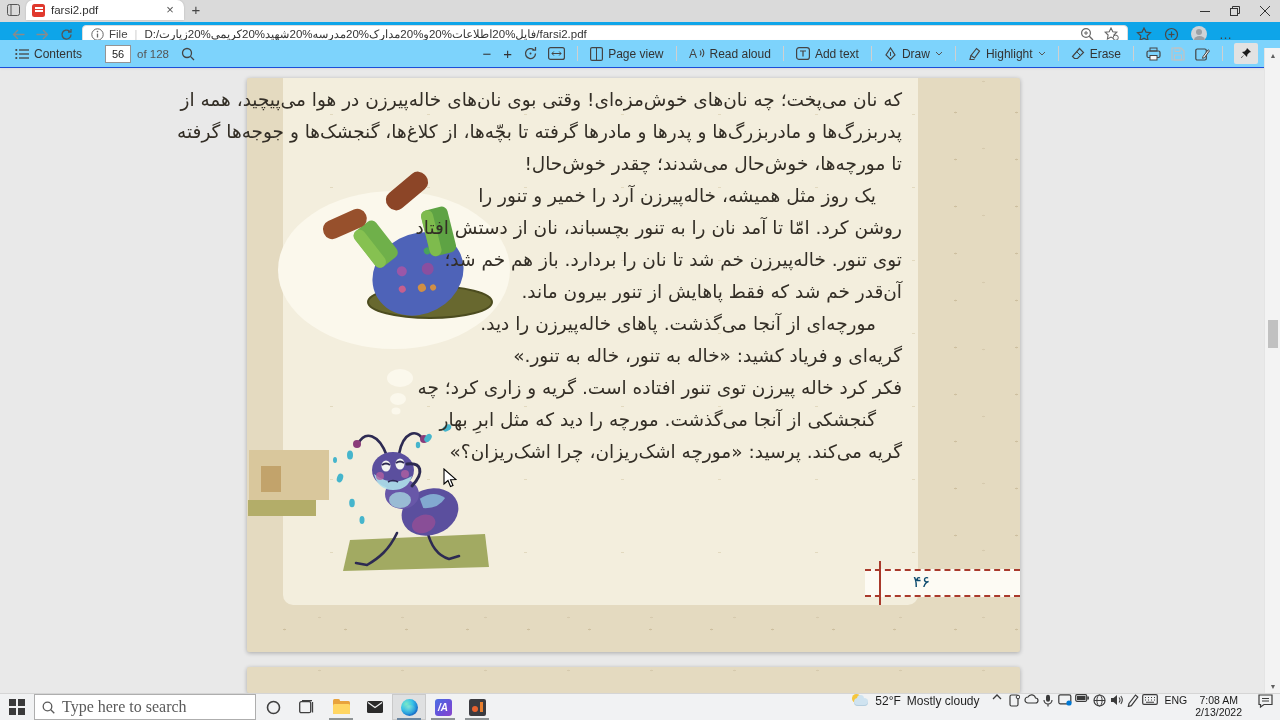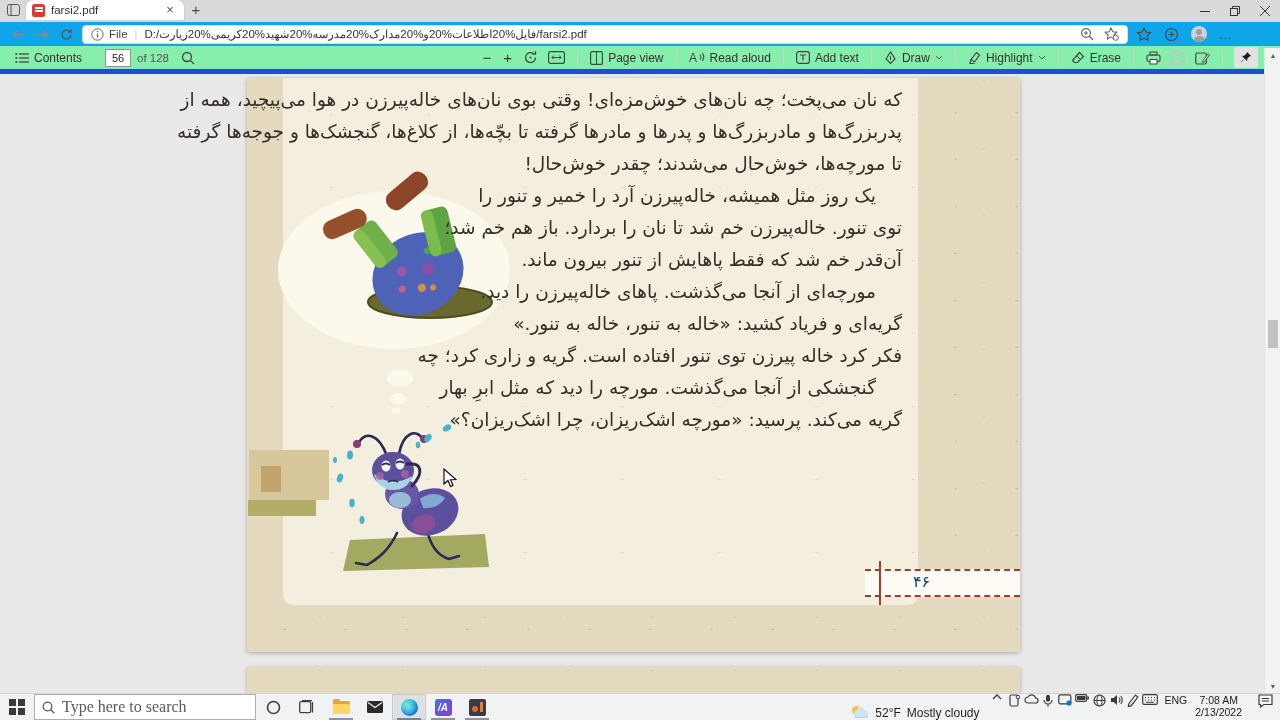--- a/index.html
+++ b/index.html
@@ -27,21 +27,21 @@
   .url-sep { color:#ccc; font-size:11px; margin-right:7px; }
   .url-text { font-size:11.5px; color:#333; white-space:nowrap; overflow:hidden; flex:1; }
   .url-right { display:flex; align-items:center; gap:10px; margin-left:8px; }
   .bar-right { display:flex; align-items:center; gap:12px; margin-right:6px; }
   .avatar { width:16px; height:16px; border-radius:50%; background:#cfd3d6; position:relative; overflow:hidden; }
   .avatar:before { content:""; position:absolute; left:5px; top:3px; width:6px; height:6px; border-radius:50%; background:#9aa0a5; }
   .avatar:after { content:""; position:absolute; left:2.5px; top:10px; width:11px; height:8px; border-radius:50% 50% 0 0; background:#9aa0a5; }
   .more-dots { font-size:13px; color:#444; letter-spacing:1px; }
 
   
-  .pdfbar { position:absolute; left:0; top:46px; width:1280px; height:28px; background:#86efac; border-bottom:5px solid #1d4ed8; display:flex; align-items:center; padding:0 22px 0 10px; box-shadow:0 1px 2px rgba(0,0,0,.06); }
+  .pdfbar { position:absolute; left:0; top:40px; width:1280px; height:28px; background:#7dd3fc; border-bottom:1px solid #1d4ed8; display:flex; align-items:center; padding:0 22px 0 10px; box-shadow:0 1px 2px rgba(0,0,0,.06); }
   .pdfbar .group { display:flex; align-items:center; }
   .tool-btn { display:flex; align-items:center; gap:5px; padding:3px 5px; border-radius:2px; color:#333; font-size:12px; white-space:nowrap; }
   .page-input { width:26px; height:18px; border:1px solid #949494; background:#fff; font-size:11px; text-align:center; color:#222; margin:0 6px 0 18px; font-family:"Liberation Sans",sans-serif; }
   .of-pages { font-size:11.5px; color:#555; margin-right:12px; }
   .vsep { width:1px; height:15px; background:#d0d0d0; margin:0 7px; }
   .zoom-glyph { font-size:15px; color:#333; padding:0 6px; }
   .spacer { flex:1; }
   .pin-btn { background:#e2e2e2; border-radius:2px; padding:4px 6px; margin-left:4px; }
 
   
@@ -82,21 +82,21 @@
   .folder-ic { position:relative; width:17px; height:13px; }
   .folder-ic .bk { position:absolute; left:0; top:0; width:17px; height:13px; background:#e8a33d; border-radius:1.5px; }
   .folder-ic .bk:before { content:""; position:absolute; left:0; top:-2px; width:7px; height:4px; background:#e8a33d; border-radius:1.5px 1.5px 0 0; }
   .folder-ic .fr { position:absolute; left:0; top:3px; width:17px; height:10px; background:#ffd663; border-radius:1.5px; }
   .edge-ic { width:17px; height:17px; border-radius:50%; background:radial-gradient(circle at 32% 30%, #7be8c8 0%, #35c1e8 38%, #1e7dd0 68%, #15489c 100%); position:relative; overflow:hidden; }
   .edge-ic:before { content:""; position:absolute; left:3px; top:6px; width:12px; height:9px; border-radius:50% 50% 0 0; background:radial-gradient(circle at 40% 20%, #9ff0d0, #2aa5e0 70%, transparent 75%); opacity:.55; }
   .appa-ic { width:17px; height:17px; border-radius:3px; background:linear-gradient(135deg,#4a6fe3 0%, #6b4fd8 60%, #8a46cc 100%); color:#fff; font-size:10px; font-style:italic; font-weight:bold; display:flex; align-items:center; justify-content:center; }
   .appo-ic { width:17px; height:17px; border-radius:2px; background:#3b3b40; position:relative; }
   .appo-ic:before { content:""; position:absolute; left:3px; top:7px; width:6px; height:6px; border-radius:50%; background:#e8622e; }
   .appo-ic:after { content:""; position:absolute; right:3px; top:3px; width:3px; height:10px; background:#e87f2e; }
-  .weather { display:flex; align-items:flex-end; gap:6px; padding:0 9px; margin-left:auto; }
+  .weather { display:flex; align-items:flex-start; gap:6px; padding:0 9px; margin-left:auto; }
   .weather-txt { font-size:12px; color:#1f1f1f; white-space:nowrap; }
   .sun-cloud { position:relative; width:18px; height:14px; }
   .sun-cloud .sun { position:absolute; left:1px; top:0; width:9px; height:9px; border-radius:50%; background:#f5c63d; }
   .sun-cloud .cld { position:absolute; left:3px; top:4px; width:14px; height:8px; border-radius:6px; background:#cfe3f0; box-shadow:inset 0 -1px 0 #b5cede; }
   .sun-cloud .cld:before { content:""; position:absolute; left:2.5px; top:-3.5px; width:7px; height:7px; border-radius:50%; background:#cfe3f0; }
   .tray { display:flex; align-items:flex-start; }
   .tray-ic { width:17px; display:flex; align-items:center; justify-content:center; }
   .lang { font-size:10.5px; color:#1a1a1a; padding:0 8px 0 6px; }
   .clock { font-size:10.5px; color:#1a1a1a; text-align:center; line-height:12px; padding-right:8px; white-space:nowrap; }
   .action-ctr { width:30px; display:flex; align-items:center; justify-content:center; }
@@ -418,20 +418,21 @@
         <ellipse cx="171" cy="367" rx="2.2" ry="3.2"></ellipse>
           <ellipse cx="88" cy="382" rx="2" ry="3"></ellipse>
       </g>
     </svg>
 
     <div class="fatext">
       <div class="ln">که نان می‌پخت؛ چه نان‌های خوش‌مزه‌ای! وقتی بوی نان‌های خاله‌پیرزن در هوا می‌پیچید، همه از</div>
       <div class="ln">پدربزرگ‌ها و مادربزرگ‌ها و پدرها و مادرها گرفته تا بچّه‌ها، از کلاغ‌ها، گنجشک‌ها و جوجه‌ها گرفته</div>
       <div class="ln">تا مورچه‌ها، خوش‌حال می‌شدند؛ چقدر خوش‌حال!</div>
       <div class="ln indent">یک روز مثل همیشه، خاله‌پیرزن آرد را خمیر و تنور را</div>
+      <div class="ln">روشن کرد. امّا تا آمد نان را به تنور بچسباند، نان از دستش افتاد</div>
       <div class="ln">توی تنور. خاله‌پیرزن خم شد تا نان را بردارد. باز هم خم شد؛</div>
       <div class="ln">آن‌قدر خم شد که فقط پاهایش از تنور بیرون ماند.</div>
       <div class="ln indent">مورچه‌ای از آنجا می‌گذشت. پاهای خاله‌پیرزن را دید.</div>
       <div class="ln">گریه‌ای و فریاد کشید: «خاله به تنور، خاله به تنور.»</div>
       <div class="ln">فکر کرد خاله پیرزن توی تنور افتاده است. گریه و زاری کرد؛ چه</div>
       <div class="ln indent">گنجشکی از آنجا می‌گذشت. مورچه را دید که مثل ابرِ بهار</div>
       <div class="ln">گریه می‌کند. پرسید: «مورچه اشک‌ریزان، چرا اشک‌ریزان؟»</div>
     </div>
 
     <div class="pagenum-box">

